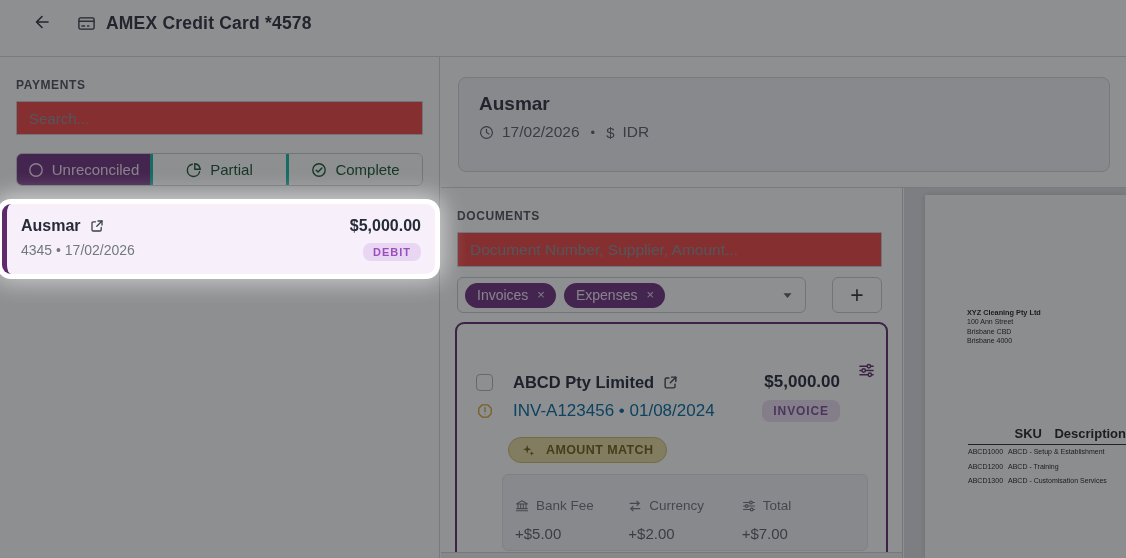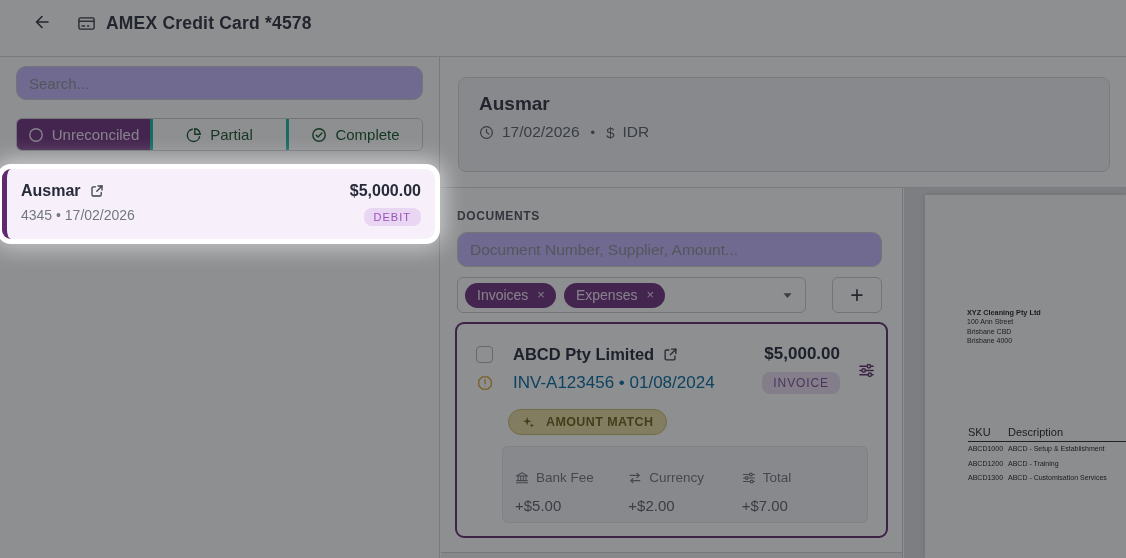--- a/index.html
+++ b/index.html
@@ -11,41 +11,41 @@
   .topbar { position:absolute; left:0; top:0; right:0; height:57px; background:#fff;
             border-bottom:1px solid #d6d6d8; display:flex; align-items:center; padding:0 0 9px 32px; }
   .icon-btn { background:none; border:none; cursor:pointer; display:inline-flex; align-items:center; }
   .cc-icon { margin-left:25px; display:inline-flex; }
   .topbar-title { margin-left:10px; font-size:17.5px; font-weight:700; color:#2b303b; letter-spacing:.2px; }
 
   
   .payments { position:absolute; left:0; top:57px; bottom:0; width:440px; background:#fff;
               border-right:1px solid #d6d6d8; padding:0 16px; }
   .sec-label { margin-top:21px; font-size:12px; font-weight:700; color:#4b5058; letter-spacing:.6px; }
-  .text-input { margin-top:9px; width:100%; height:34px; border:1px solid #c9cbcf; border-radius:10px;
-                padding:0 12px; font-size:15px; color:#333; font-family:inherit; background:#c4b5fd; outline:none; }
+  .text-input { margin-top:9px; width:100%; height:34px; border:1px solid #c9cbcf; border-radius:1px;
+                padding:0 12px; font-size:15px; color:#333; font-family:inherit; background:#ef4444; outline:none; }
   .text-input::placeholder { color:#8a9099; }
   .seg { margin-top:18px; height:33px; display:flex; border:1px solid #c9cbcf; border-radius:6px; overflow:hidden; background:#fff; }
   .seg-btn { flex:1; display:flex; align-items:center; justify-content:center; gap:8px; background:#fff;
              border:none; border-left:3px solid #14b8a6; font-family:inherit; font-size:15px; color:#14532d; cursor:pointer; }
   .seg-btn:first-child { border-left:none; }
   .seg-btn.selected { background:#6f2f7e; color:#efe4f5; }
   .seg-ico { display:inline-flex; }
 
   
   .payment-row { position:relative; z-index:60; margin:18px -12px 0 -14px; padding:13px 14px 13px 14px;
                  background:#f7f0fb; border-left:5px solid #5f2a6d; border-radius:9px;
                  display:grid; grid-template-columns:1fr auto; row-gap:7px; cursor:pointer;
                  box-shadow:0 0 0 5px #ffffff, 0 0 22px 8px rgba(255,255,255,.65), 0 4px 14px rgba(25,25,35,.22); }
   .pr-name-line { display:flex; align-items:center; gap:9px; }
   .pr-name { font-size:16px; font-weight:700; color:#262b38; }
   .pr-amount { font-size:16px; font-weight:700; color:#262b38; text-align:right; }
   .pr-meta { font-size:14px; color:#72787f; }
   .pr-badge-wrap { justify-self:end; }
-  .badge { display:inline-block; font-size:11px; font-weight:400; letter-spacing:1px;
+  .badge { display:inline-block; font-size:11px; font-weight:700; letter-spacing:1px;
            background:#e9d6f3; color:#9a4fbc; border-radius:8px; padding:3px 10px; }
   .badge.soft { font-size:12px; letter-spacing:.9px; background:#eadef2; color:#7d4f96; padding:4px 11px; }
 
   
   .detail-card { position:absolute; left:458px; top:77px; width:652px; height:95px; background:#f4f4f6;
                  border:1px solid #d4d4d7; border-radius:8px; padding:15px 20px; }
   .detail-card h2 { font-size:19px; font-weight:700; color:#2b303b; }
   .detail-meta { margin-top:8px; display:flex; align-items:center; gap:8px; font-size:15.5px; color:#565d66; }
   .detail-meta .dot { font-size:13px; margin:0 3px; }
   .cur-sym { font-size:15px; font-weight:400; }
@@ -64,21 +64,21 @@
   .caret { margin-left:auto; display:inline-flex; }
   .plus-btn { width:50px; height:36px; border:1px solid #c9cbcf; border-radius:6px; background:#fff;
               font-size:23px; font-weight:400; color:#2e3338; cursor:pointer; line-height:1; font-family:inherit; }
   .suggest-band { margin:18px -20px 0 -16px; height:31px; background:#f2ebf7; border-top:1px solid #dcd2e2;
                   border-bottom:1px solid #dcd2e2; display:flex; align-items:center; gap:9px; padding-left:17px;
                   color:#5e2a6b; font-size:12.5px; font-weight:700; letter-spacing:.4px; }
   .spark { display:inline-flex; color:#5e2a6b; }
 
   .match-card { position:relative; margin:9px -6px 0 -2px; background:#fff; border:2px solid #5e2a6b;
                 border-radius:9px; padding:20px 14px 13px 19px; cursor:pointer; }
-  .match-grid { display:grid; grid-template-columns:17px 1fr auto; column-gap:20px; row-gap:8px; align-items:center; }
+  .match-grid { display:grid; grid-template-columns:17px 1fr auto; column-gap:20px; row-gap:8px; align-items:center;margin-top:28px; }
   .checkbox { width:17px; height:17px; border:1.5px solid #aeb2b9; border-radius:4px; background:#fff; cursor:pointer; }
   .m-name-line { display:flex; align-items:center; gap:9px; }
   .m-name { font-size:16.5px; font-weight:700; color:#23283a; }
   .m-amount { font-size:17px; font-weight:700; color:#23283a; text-align:right; margin-right:32px; }
   .warn { display:inline-flex; justify-self:center; }
   .m-meta { font-size:17px; color:#0369a1; }
   .m-badge-wrap { justify-self:end; margin-right:32px; }
   .sliders-btn { position:absolute; right:11px; top:38px; background:none; border:none; color:#5e2a6b; cursor:pointer; display:inline-flex; }
   .pill { margin:15px 0 0 32px; display:inline-flex; align-items:center; gap:11px; background:#e7dc9f;
           border:1px solid #c9ba6a; color:#6d5f15; font-size:12.5px; font-weight:700; letter-spacing:.4px;
@@ -92,21 +92,21 @@
   .bd-value { margin-top:12px; font-size:15px; color:#5a6069; }
   .bottom-strip { position:absolute; left:0; right:0; bottom:0; height:6px; background:#f1f1f2; border-top:1px solid #d2d2d4; }
 
   
   .preview { position:absolute; left:904px; top:188px; right:0; bottom:0; background:#dddee0; }
   .paper { position:absolute; left:21px; top:7px; right:0; bottom:0; background:#fbfbfc;
            box-shadow:0 0 6px rgba(0,0,0,.15); }
   .company { position:absolute; left:42px; top:113px; font-size:7px; line-height:9.4px; color:#1d1d1d; }
   .company .co-name { font-weight:700; font-size:7.3px; }
   .doc-table { position:absolute; left:43px; top:231px; right:0; font-size:7px; color:#222; }
-  .dt-head { display:flex; font-weight:400; font-size:11px; padding-bottom:3px; border-bottom:1.6px solid #2a2a2a; }
+  .dt-head { display:flex; font-weight:700; font-size:13px; padding-bottom:3px; border-bottom:1.6px solid #2a2a2a;justify-content:flex-end; }
   .dt-row { display:flex; line-height:14.6px; }
   .dt-sku { width:40px; flex:none; }
 
   
   .dim { position:absolute; inset:0; background:rgba(25,27,30,0.49); z-index:50; pointer-events:none; }
 </style>
 </head>
 <body>
 
 <div class="stage">
@@ -124,20 +124,21 @@
           <rect x="2" y="4" width="16" height="12" rx="1.8"></rect>
           <line x1="2" y1="7.6" x2="18" y2="7.6"></line>
           <line x1="4.6" y1="12.6" x2="8.6" y2="12.6"></line>
           <line x1="10.6" y1="12.6" x2="13" y2="12.6"></line>
         </svg>
     </span>
     <h1 class="topbar-title">AMEX Credit Card *4578</h1>
   </header>
 
   <aside class="payments">
+    <div class="sec-label">PAYMENTS</div>
     <input class="text-input" type="text" placeholder="Search..." style="">
 
     <div class="seg">
       <button class="seg-btn selected">
         <span class="seg-ico">
           <svg width="16" height="16" viewBox="0 0 16 16" fill="none" stroke="currentColor" stroke-width="1.4">
               <circle cx="8" cy="8" r="6.2"></circle>
             </svg>
         </span>
         <span>Unreconciled</span>

